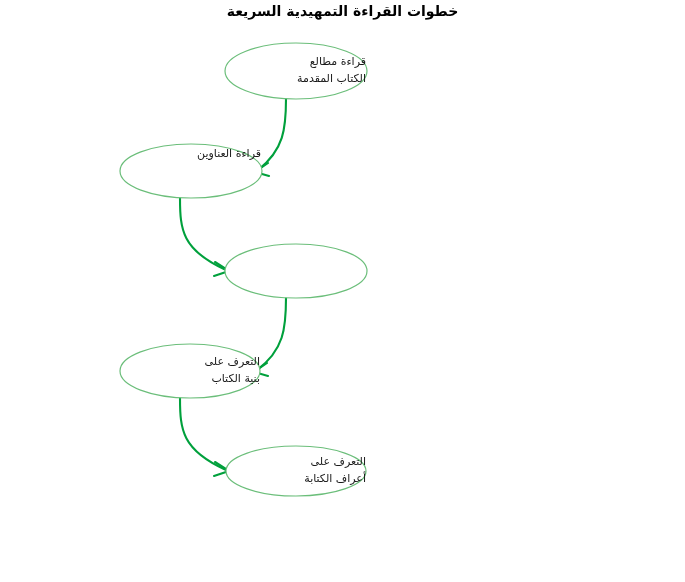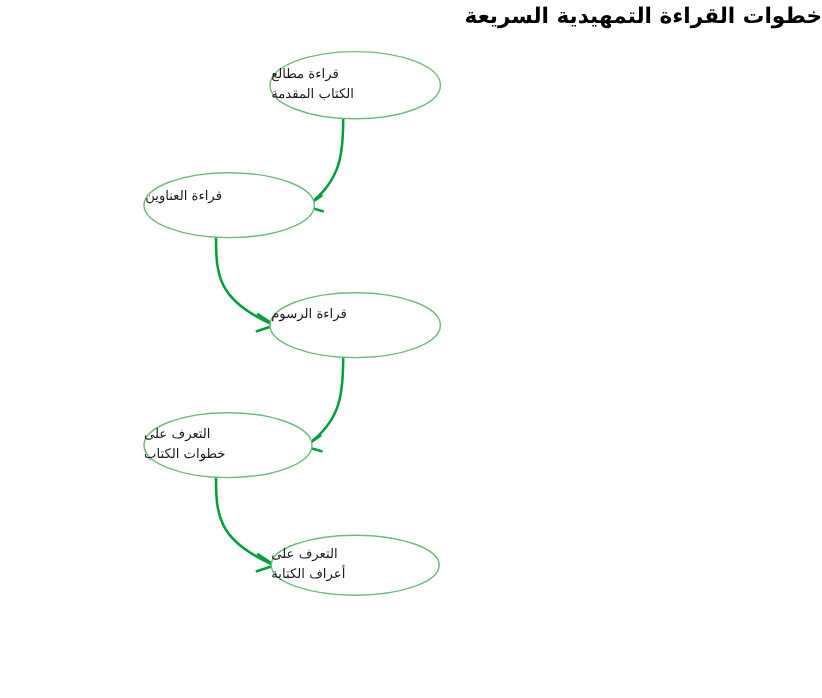--- a/index.html
+++ b/index.html
@@ -13,23 +13,24 @@
     position: relative;
     overflow: hidden;
     font-family: "DejaVu Sans", "Liberation Sans", sans-serif;
   }
 
   #diagram-title {
     position: absolute;
     left: 0;
     top: 3px;
     width: 685px;
+    text-align: center;
     font-family: "DejaVu Sans", "Liberation Sans", sans-serif;
     font-weight: bold;
-    font-size: 18px;
+    font-size: 14px;
     color: #000000;
     direction: rtl;
     letter-spacing: 0px;
     white-space: nowrap;
   }
 
   #flow-canvas {
     position: absolute;
     left: 0;
     top: 0;
@@ -42,21 +43,21 @@
     left: 0;
     top: 0;
     width: 685px;
     height: 582px;
     pointer-events: none;
   }
 
   .node-label {
     position: absolute;
     direction: rtl;
-    text-align: left;
+    text-align: right;
     color: #1a1a1a;
     font-family: "DejaVu Sans", "Liberation Sans", sans-serif;
     font-size: 11px;
     line-height: 17px;
     white-space: nowrap;
     pointer-events: auto;
   }
   .node-label .ln { display: block; }
 </style>
 </head>
@@ -93,31 +94,30 @@
   <ellipse cx="296" cy="471" rx="70" ry="25" fill="#ffffff" stroke="#6bbe7a" stroke-width="1.2"></ellipse>
 </svg>
 
 <div class="node-text-layer">
 
   <div class="node-label" style="left:226px; top:53px; width:140px;">
     <span class="ln">قراءة مطالع</span>
     <span class="ln">الكتاب المقدمة</span>
   </div>
 
-  <div class="node-label" style="left:121px; top:155px; width:140px;">
+  <div class="node-label" style="left:121px; top:145px; width:140px;">
     <span class="ln">قراءة العناوين</span>
   </div>
 
   <div class="node-label" style="left:226px; top:253px; width:140px;">
-    <span class="ln">قراءة الرسوم</span>
   </div>
 
   <div class="node-label" style="left:120px; top:353px; width:140px;">
     <span class="ln">التعرف على</span>
-    <span class="ln">خطوات الكتاب</span>
+    <span class="ln">بنية الكتاب</span>
   </div>
 
   <div class="node-label" style="left:226px; top:453px; width:140px;">
     <span class="ln">التعرف على</span>
     <span class="ln">أعراف الكتابة</span>
   </div>
 
 </div>
 
 </body></html>

